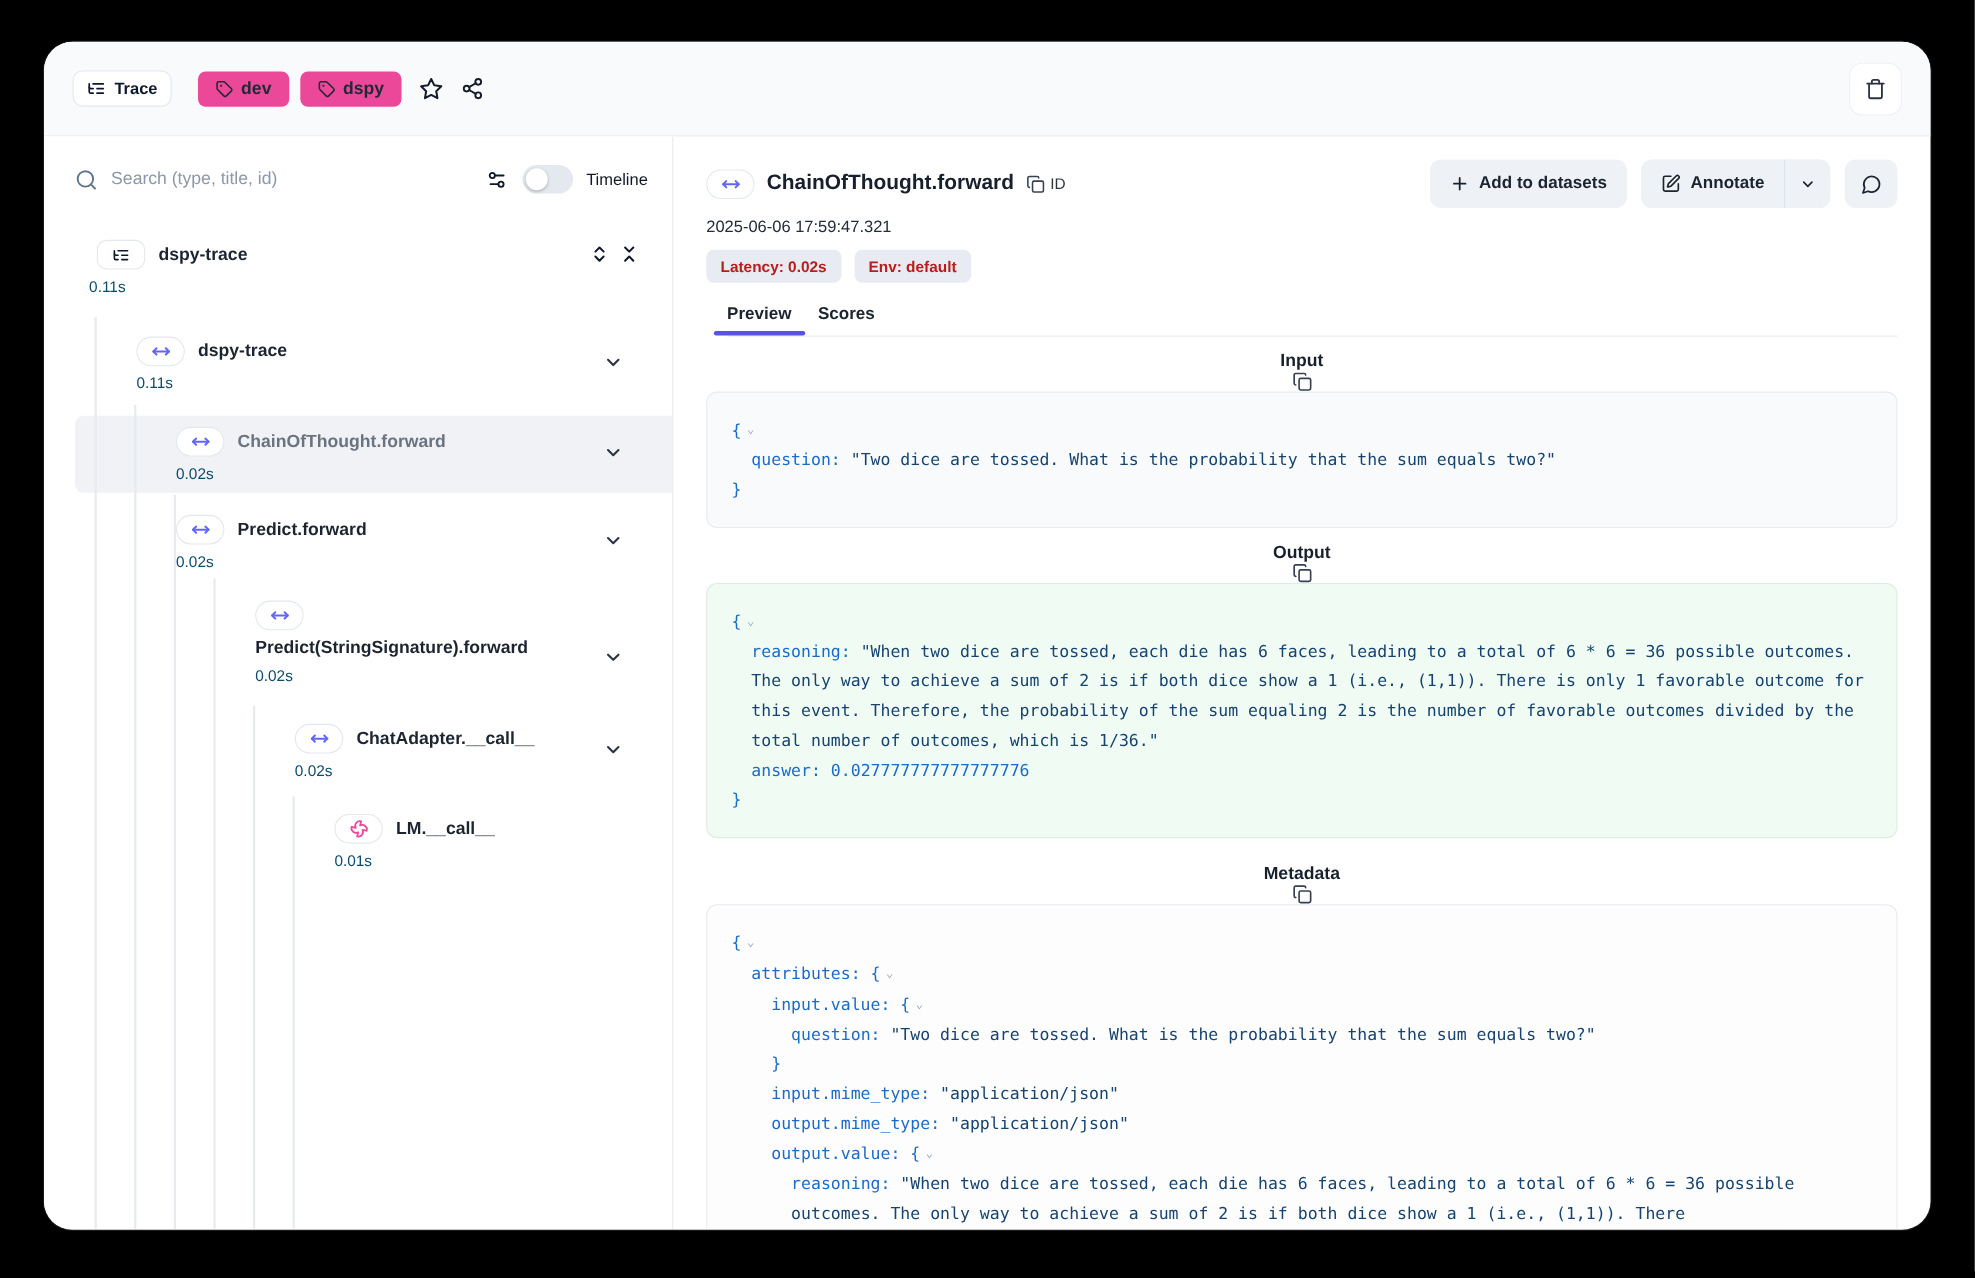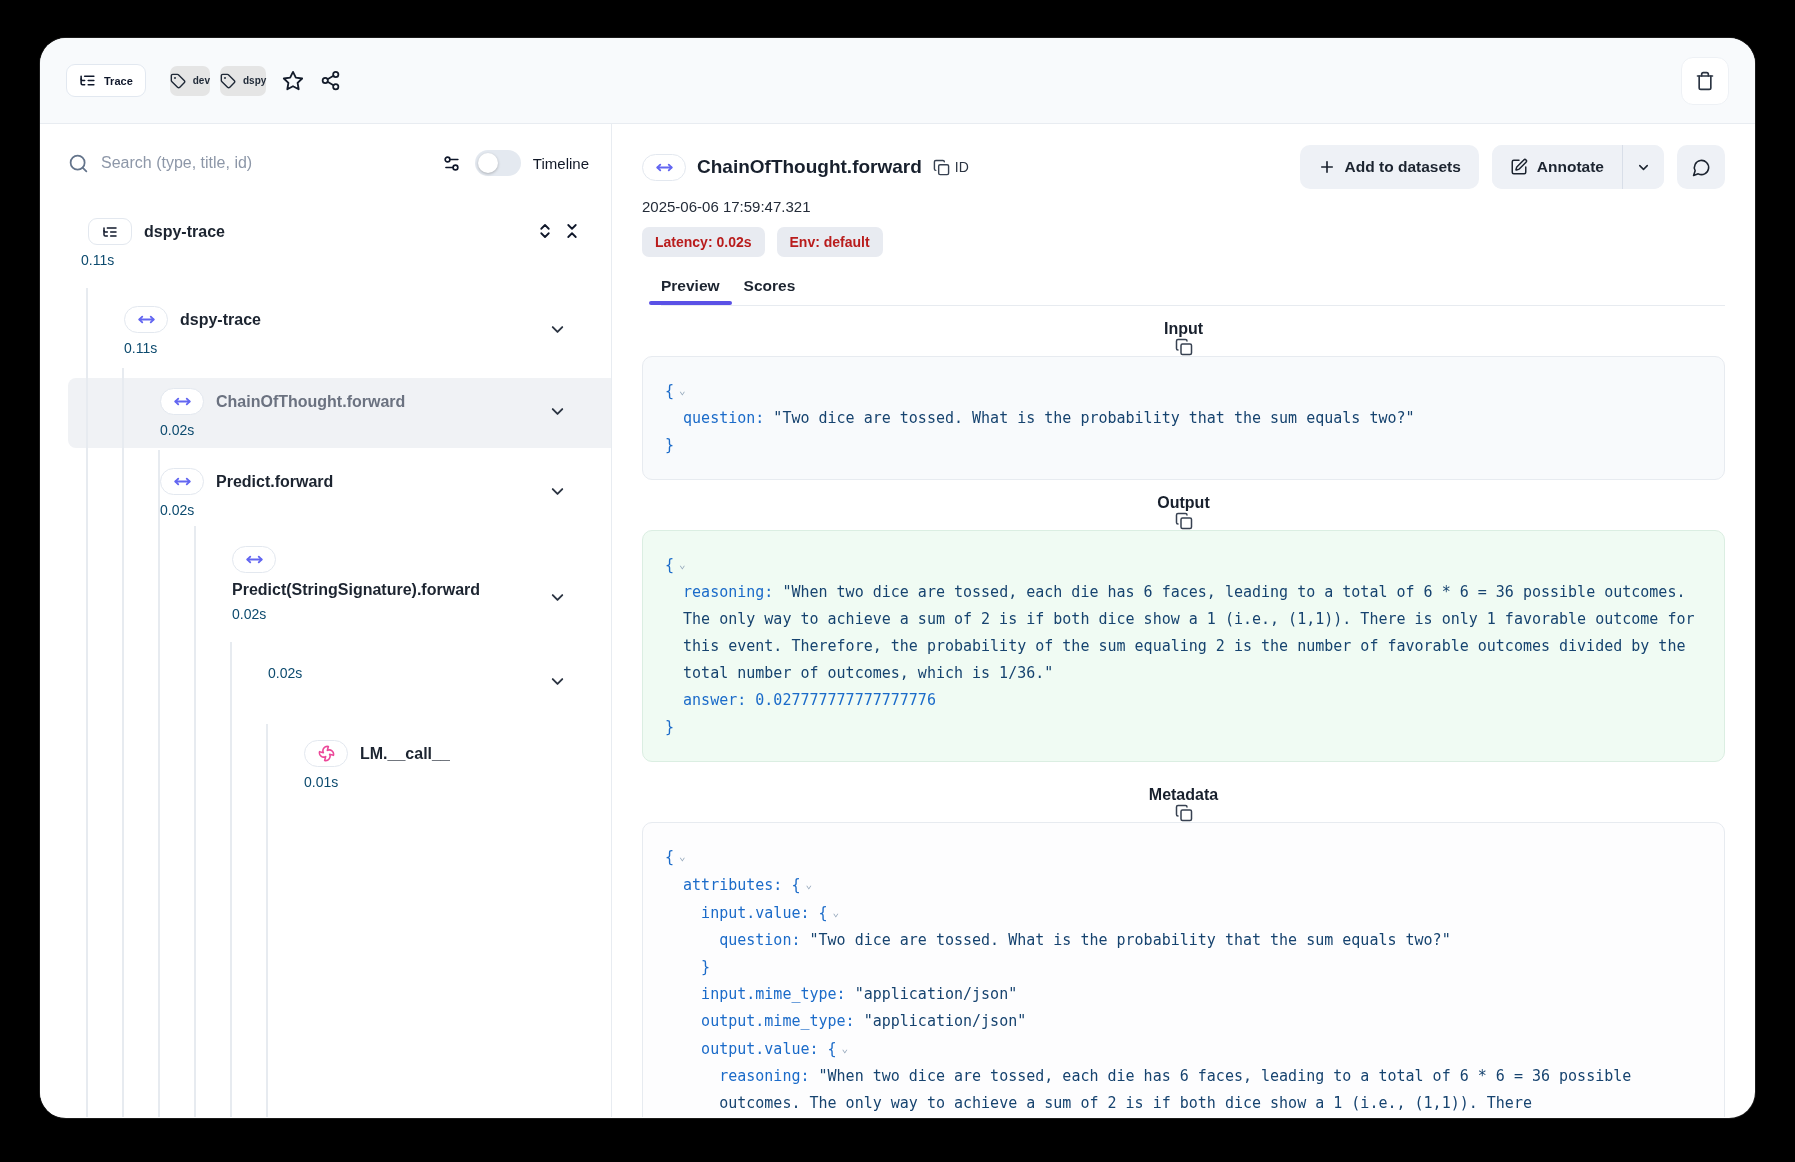--- a/index.html
+++ b/index.html
@@ -1,24 +1,24 @@
 <!DOCTYPE html>
 <html><head>
 <meta charset="utf-8">
 <style>
   * { margin:0; padding:0; box-sizing:border-box; }
   html,body { width:1795px; height:1162px; background:#000; font-family:"Liberation Sans", sans-serif; overflow:hidden; }
   .window { position:absolute; left:40px; top:38px; width:1715px; height:1080px; background:#fff; border-radius:26px; overflow:hidden; box-shadow:0 0 0 1px #1a1a1a; }
 
   
   .hdr { height:86px; background:#f8fafc; border-bottom:1px solid #e8ecf1; display:flex; align-items:center; padding:0 26px; gap:16px; }
-  .type-badge { display:inline-flex; align-items:center; gap:8px; background:#fff; border:1px solid #e2e8f0; border-radius:9px; padding:7px 12px; font-size:11px; font-weight:700; color:#0f172a; }
+  .type-badge { display:inline-flex; align-items:center; gap:8px; background:#fff; border:1px solid #e2e8f0; border-radius:9px; padding:7px 12px; font-size:15px; font-weight:700; color:#0f172a; }
   .hdr-title { font-size:21px; font-weight:700; color:#323a47; letter-spacing:.1px; }
   .tagrow { display:flex; align-items:center; gap:10px; margin-left:8px; }
-  .tag-pill { display:inline-flex; align-items:center; gap:7px; background:#e5e5e5; border-radius:7px; padding:7px 0; font-size:10px; font-weight:600; color:#1f2937; }
+  .tag-pill { display:inline-flex; align-items:center; gap:7px; background:#ec4899; border-radius:7px; padding:7px 16px; font-size:16px; font-weight:600; color:#1f2937; }
   .icon-btn { background:none; border:none; cursor:pointer; color:#141c2b; display:inline-flex; align-items:center; }
   .hdr-spacer { flex:1; }
   .trash-btn { width:48px; height:48px; background:#fff; border:1px solid #eef1f5; border-radius:12px; display:flex; align-items:center; justify-content:center; color:#2b3442; cursor:pointer; }
 
   .content { display:flex; height:993px; }
 
   
   .sidebar { position:relative; width:572px; border-right:1px solid #e8ecf1; background:#fff; flex:none; }
   .searchrow { display:flex; align-items:center; gap:12px; padding:26px 20px 0 28px; }
   .search-ico { color:#64748b; flex:none; }
@@ -360,20 +360,28 @@
           <div class="tlabel" style="margin-top:8px">Predict(StringSignature).forward</div>
           <div class="tdur">0.02s</div>
           <span class="row-chev" style="top:42px">
               <svg width="19" height="19">
                 <use href="#i-chevd"></use>
               </svg>
             </span>
         </div>
 
         <div class="trow" style="top:448px;padding-left:228px">
+          <div class="trow-main">
+            <span class="span-badge" style="color:#6366f1">
+                <svg width="17" height="17">
+                  <use href="#i-moveh"></use>
+                </svg>
+              </span>
+            <span class="tlabel">ChatAdapter.__call__</span>
+          </div>
           <div class="tdur">0.02s</div>
           <span class="row-chev" style="top:14px">
               <svg width="19" height="19">
                 <use href="#i-chevd"></use>
               </svg>
             </span>
         </div>
 
         <div class="trow" style="top:530px;padding-left:264px">
           <div class="trow-main">

